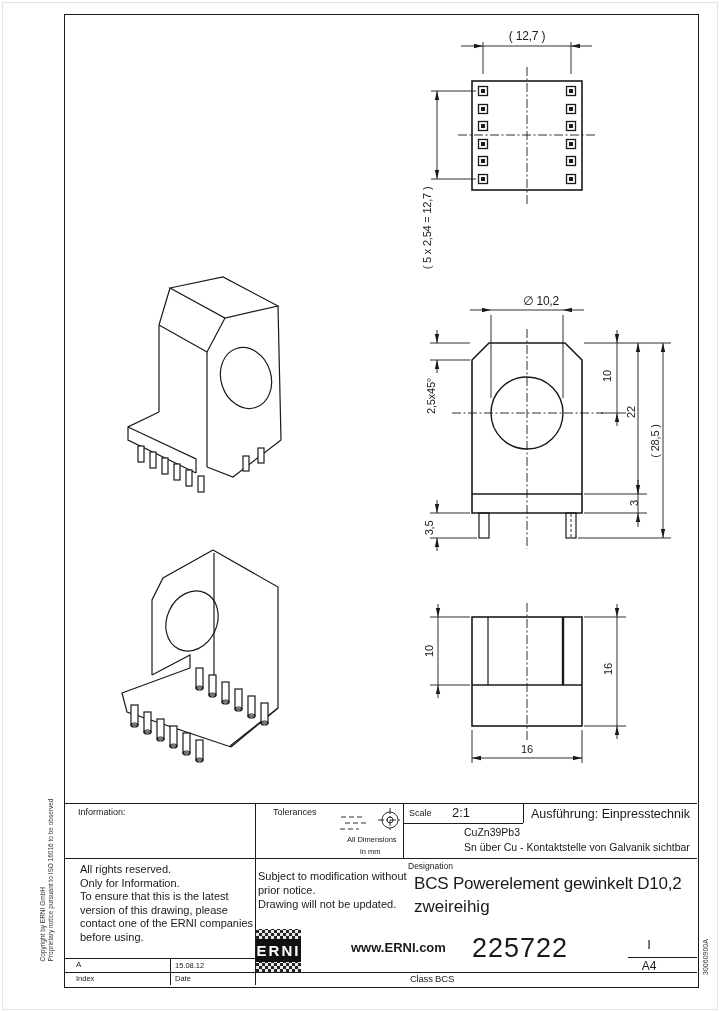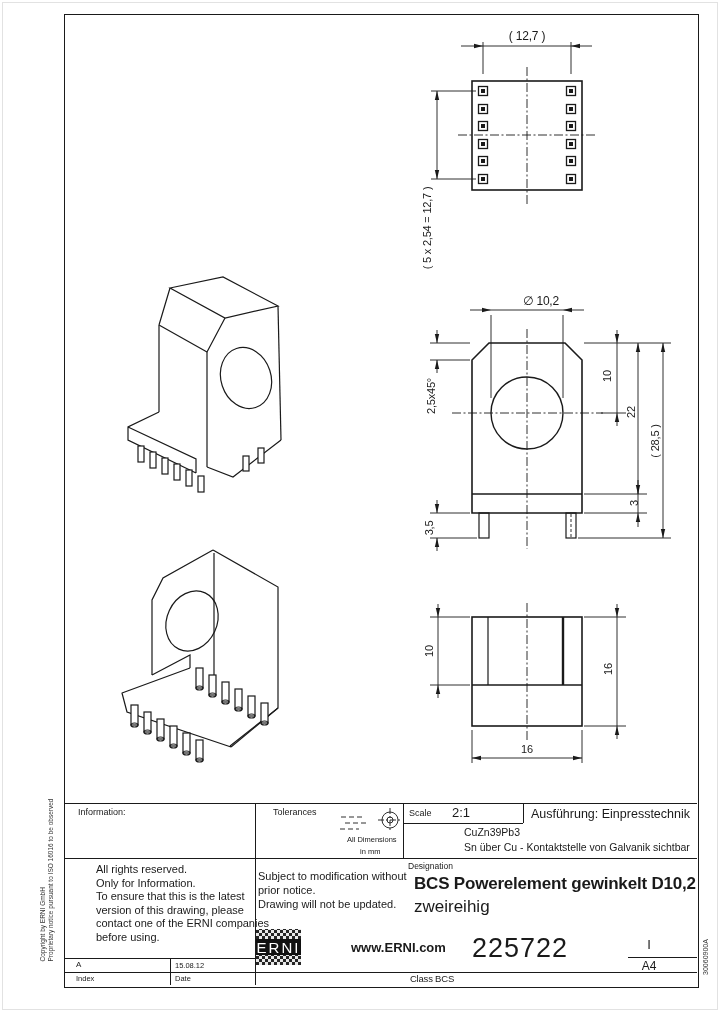--- a/index.html
+++ b/index.html
@@ -8,33 +8,33 @@
   .page-edge{position:absolute;left:2px;top:2px;width:714px;height:1006px;border:1px solid #e2e2e2;}
   .frame{position:absolute;left:64px;top:14px;width:633px;height:972px;border:1.5px solid #1a1a1a;}
   svg{position:absolute;left:0;top:0;}
   .t{position:absolute;white-space:nowrap;transform:translate(-50%,-50%);font-size:11px;letter-spacing:-0.2px;}
   .r{transform:translate(-50%,-50%) rotate(-90deg);}
   .hl,.vl{position:absolute;background:#1a1a1a;}
   .hl{height:1px;}
   .vl{width:1px;}
   .lbl{position:absolute;font-size:9px;white-space:nowrap;}
   .small{font-size:7.5px;}
-  .rights{position:absolute;left:80px;top:863px;font-size:11px;line-height:13.5px;white-space:nowrap;margin-left:16px;}
+  .rights{position:absolute;left:80px;top:863px;font-size:11px;line-height:13.5px;white-space:nowrap;}
   .subject{position:absolute;left:258px;top:869px;font-size:11px;line-height:14px;white-space:nowrap;}
-  .desig1{position:absolute;left:414px;top:874px;font-size:17px;letter-spacing:-0.2px;white-space:nowrap;font-weight:bold;}
+  .desig1{position:absolute;left:414px;top:874px;font-size:17px;letter-spacing:-0.2px;white-space:nowrap;}
   .desig2{position:absolute;left:414px;top:897px;font-size:17px;white-space:nowrap;}
   .partno{position:absolute;left:520px;top:948px;transform:translate(-50%,-50%);font-size:27px;font-weight:normal;letter-spacing:1px;}
   .mat{position:absolute;left:464px;font-size:10.5px;white-space:nowrap;}
   .vert-margin{position:absolute;white-space:nowrap;font-size:6.5px;line-height:8px;color:#333;}
   .logo{position:absolute;left:256px;top:929px;width:45px;height:43px;}
   .logo .band{height:10px;background:
       repeating-linear-gradient(90deg,#1a1a1a 0 3px,#fff 3px 6px),
       repeating-linear-gradient(0deg,#1a1a1a 0 3px,#fff 3px 6px);
       background-blend-mode:difference;opacity:.85;}
-  .logo .core{height:16px;background:#111;color:#fff;font-weight:normal;font-size:15px;
+  .logo .core{height:23px;background:#111;color:#fff;font-weight:bold;font-size:15px;
       letter-spacing:2px;display:flex;align-items:center;justify-content:center;}
   .site{position:absolute;left:313px;top:947px;transform:translateY(-50%);font-size:13px;font-weight:bold;margin-left:38px;}
 </style>
 </head>
 <body>
 
 <div class="page-edge"></div>
 <div class="frame"></div>
 
 <svg width="720" height="1012" viewBox="0 0 720 1012">

